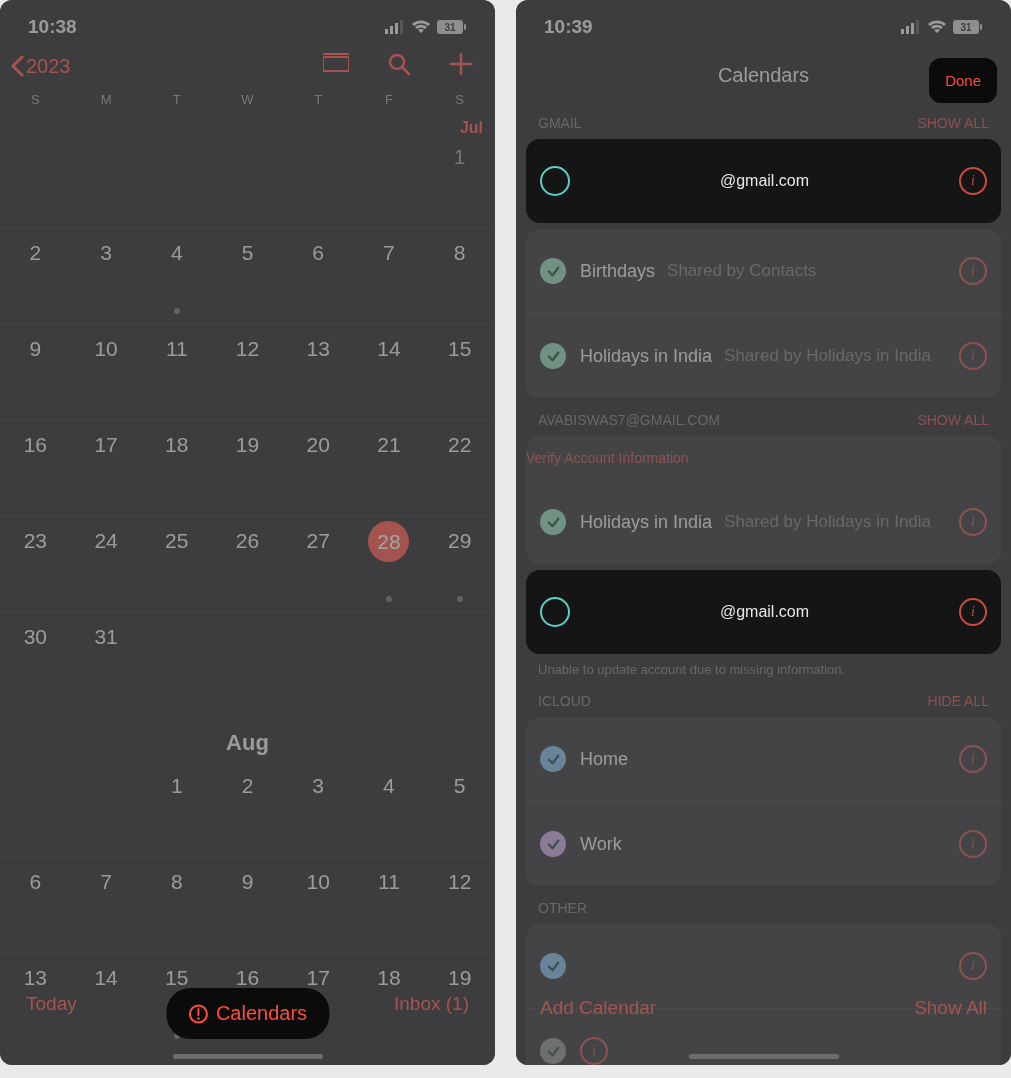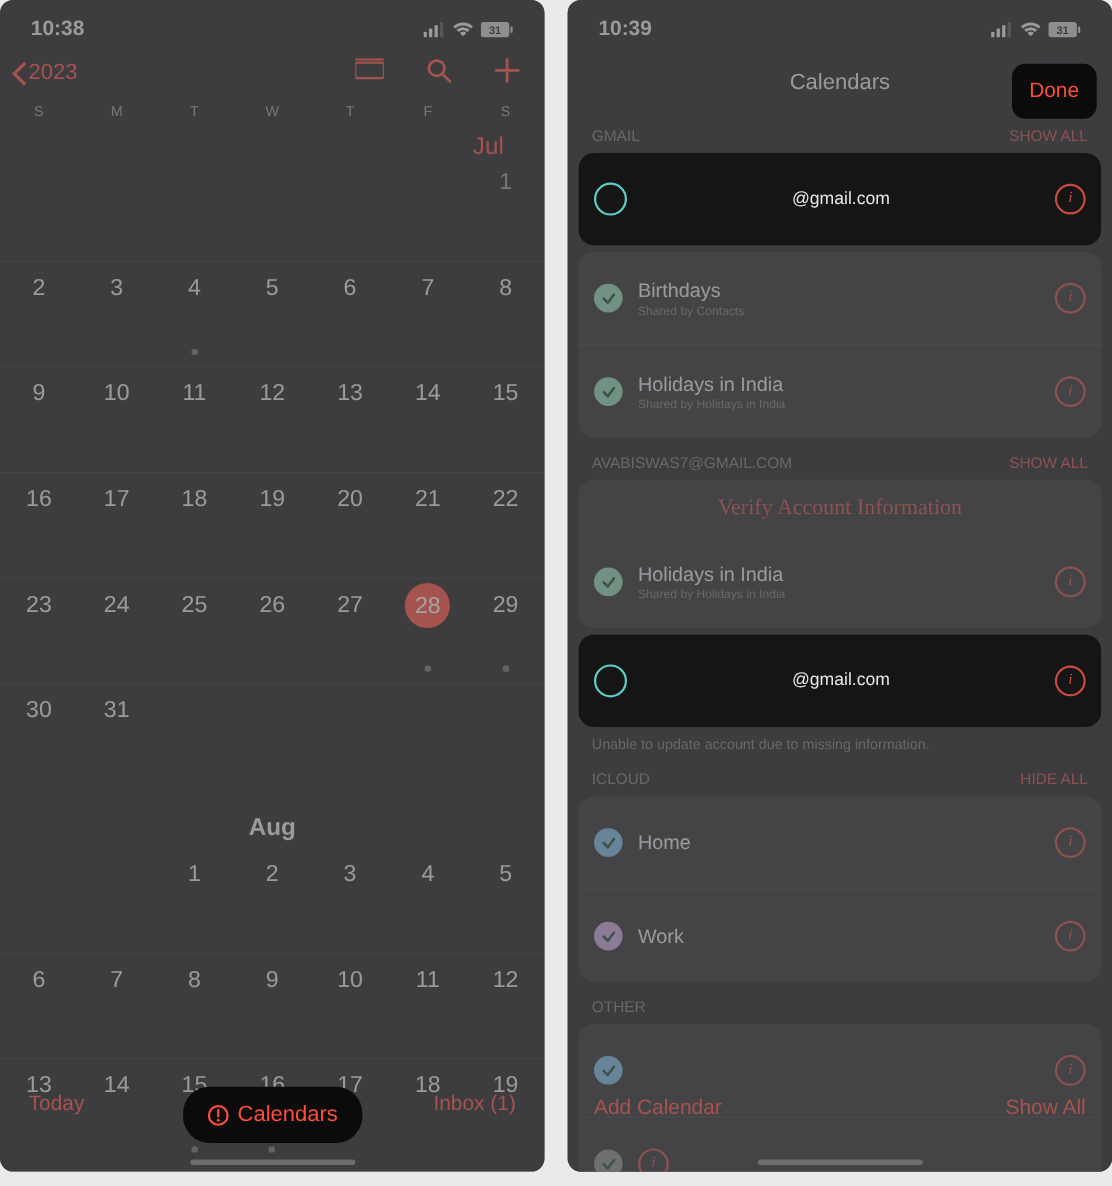--- a/index.html
+++ b/index.html
@@ -30,56 +30,56 @@
   .sig,.wifi,.batt{display:inline-block;}
   .sig svg,.wifi svg,.batt svg{display:block;}
   
   .navbar{display:flex;align-items:center;justify-content:space-between;padding:10px 22px 6px 10px;gap:24px;}
   .back{display:flex;align-items:center;gap:2px;color:var(--red);font-size:20px;}
   .navicons{display:flex;gap:38px;align-items:center;}
   .navicons svg{color:var(--red);}
   
   .wkdays{display:grid;grid-template-columns:repeat(7,1fr);text-align:center;font-size:13px;color:var(--text-dim);padding:6px 0 4px;}
   
-  .month-label{text-align:right;padding-right:37px;color:var(--red);font-weight:400;font-size:22px;margin:8px 0 -4px;}
+  .month-label{text-align:right;padding-right:12px;color:var(--red);font-weight:700;font-size:16px;margin:8px 0 -4px;}
   .month-label.center{text-align:center;padding-right:0;color:var(--text-main);font-size:22px;font-weight:600;margin:22px 0 6px;}
   .grid{display:grid;grid-template-columns:repeat(7,1fr);}
   .cell{height:83px;display:flex;flex-direction:column;align-items:center;justify-content:flex-start;padding-top:12px;font-size:21px;color:var(--text-dim);position:relative;}
   .cell.bright{color:var(--text-main);}
   .cell .dot{width:6px;height:6px;border-radius:50%;background:#6f6f71;position:absolute;bottom:10px;}
   .cell .today{width:41px;height:41px;border-radius:50%;background:var(--red);color:#fff;display:flex;align-items:center;justify-content:center;margin-top:-8px;}
   .divider{height:1px;background:#2b2b2d;}
   
   .toolbar{position:absolute;bottom:0;left:0;right:0;height:90px;display:flex;align-items:center;justify-content:space-between;padding:0 26px 16px 26px;font-size:19px;color:var(--red);}
   .calendars-btn{position:absolute;left:50%;transform:translateX(-50%);bottom:26px;background:#0b0b0c;border-radius:24px;padding:14px 22px;display:flex;align-items:center;gap:8px;color:var(--red);font-size:20px;z-index:60;}
   .home-ind{position:absolute;bottom:6px;left:50%;transform:translateX(-50%);width:150px;height:5px;border-radius:3px;background:#6d6d6f;z-index:60;}
   
   .sheet-hdr{display:flex;align-items:center;justify-content:center;position:relative;margin-top:22px;padding:0 18px 14px;}
   .sheet-title{font-size:20px;color:var(--text-main);}
-  .done-btn{position:absolute;right:14px;top:-6px;background:#0b0b0c;border-radius:12px;padding:14px 16px;color:var(--red);font-size:19px;font-weight:500;z-index:60;}
+  .done-btn{position:absolute;right:14px;top:-6px;background:#0b0b0c;border-radius:12px;padding:14px 16px;color:var(--red);font-size:15px;font-weight:500;z-index:60;}
   .section-hdr{display:flex;justify-content:space-between;padding:14px 22px 8px 22px;font-size:14px;color:var(--text-faded);align-items:flex-end;}
   .section-hdr .action{color:var(--red-dim);}
   .list{margin:0 10px;background:var(--bg-dim);border-radius:14px;overflow:hidden;}
   .row{display:flex;align-items:center;gap:14px;padding:18px 14px;min-height:48px;position:relative;}
   .row + .row{border-top:1px solid #3a3a3c;}
   .check{width:26px;height:26px;border-radius:50%;flex:0 0 26px;display:flex;align-items:center;justify-content:center;}
   .check.ring{border:2.5px solid var(--teal);background:transparent;}
   .check.filled svg{width:15px;height:15px;color:#1b4a3a;}
   .check.green{background:var(--green);}
   .check.blue{background:var(--blue);}
   .check.purple{background:var(--purple);}
   .check.grey{background:var(--grey);}
-  .row .titlebox{flex:1;display:flex;flex-direction:column;gap:2px;}
+  .row .titlebox{flex:1;display:flex;gap:12px;}
   .row .titlebox .t{font-size:18px;color:var(--text-main);}
-  .row .titlebox .s{font-size:11px;color:var(--text-faded);}
+  .row .titlebox .s{font-size:17px;color:var(--text-faded);}
   .row.center .t{text-align:center;flex:1;}
   .info{width:24px;height:24px;border:2px solid var(--red-dim);border-radius:50%;color:var(--red-dim);display:flex;align-items:center;justify-content:center;font-family:Georgia,serif;font-style:italic;font-size:14px;line-height:1;}
   .highlight{background:#151516;border-radius:14px;margin:0 10px;z-index:60;position:relative;}
   .highlight .row{border:none;}
-  .verify{color:var(--red-dim);text-align:center;font-size:20px;padding:14px 0;font-family:Liberation Serif, serif;}
+  .verify{color:var(--red-dim);text-align:left;font-size:14px;padding:14px 0;}
   .footer-note{font-size:13px;color:var(--text-faded);padding:8px 22px 2px;}
   .bottom-actions{position:absolute;bottom:0;left:0;right:0;height:86px;display:flex;align-items:center;justify-content:space-between;padding:0 24px 14px;font-size:19px;color:var(--red);gap:48px;}
   .gift-icon{color:var(--red-dim);font-size:16px;margin-right:6px;}
 </style>
 </head>
 <body>
 
 <div class="canvas">
 
   <div class="phone left">

